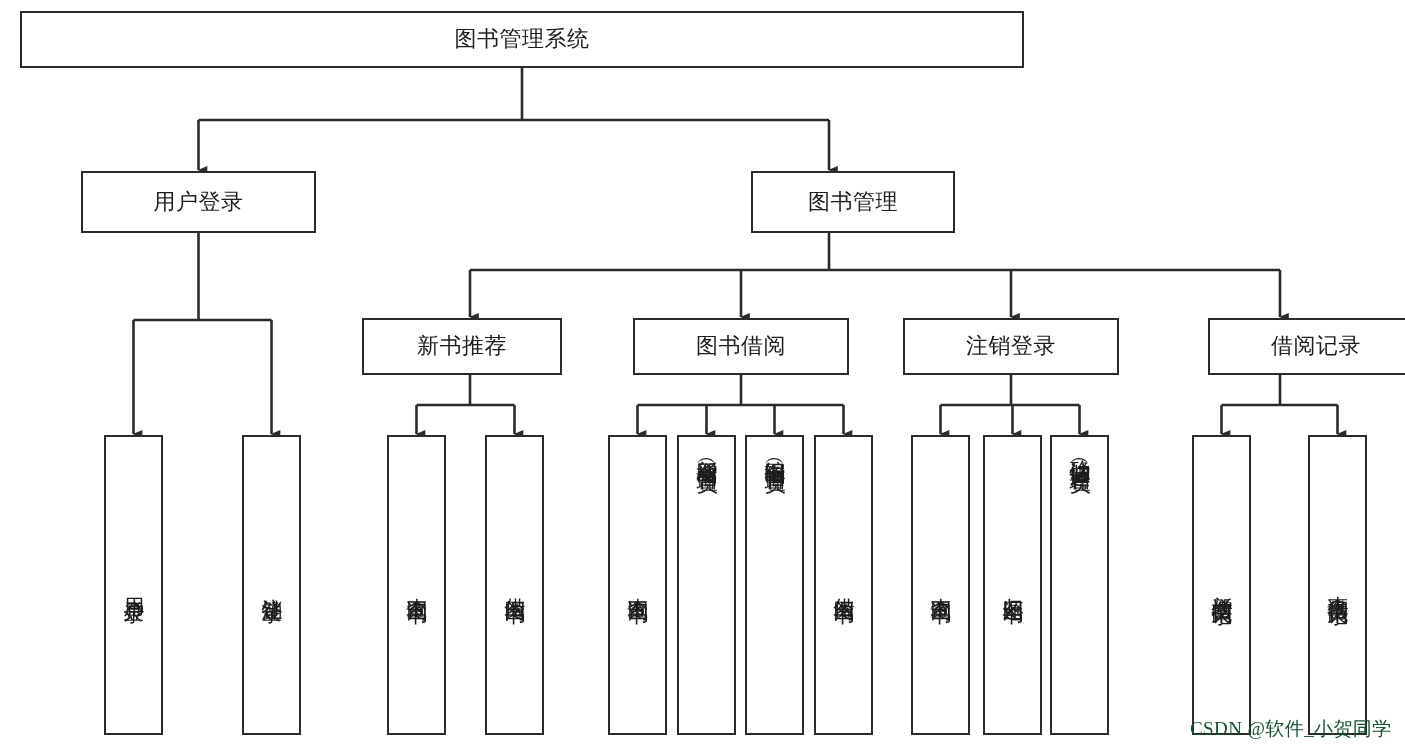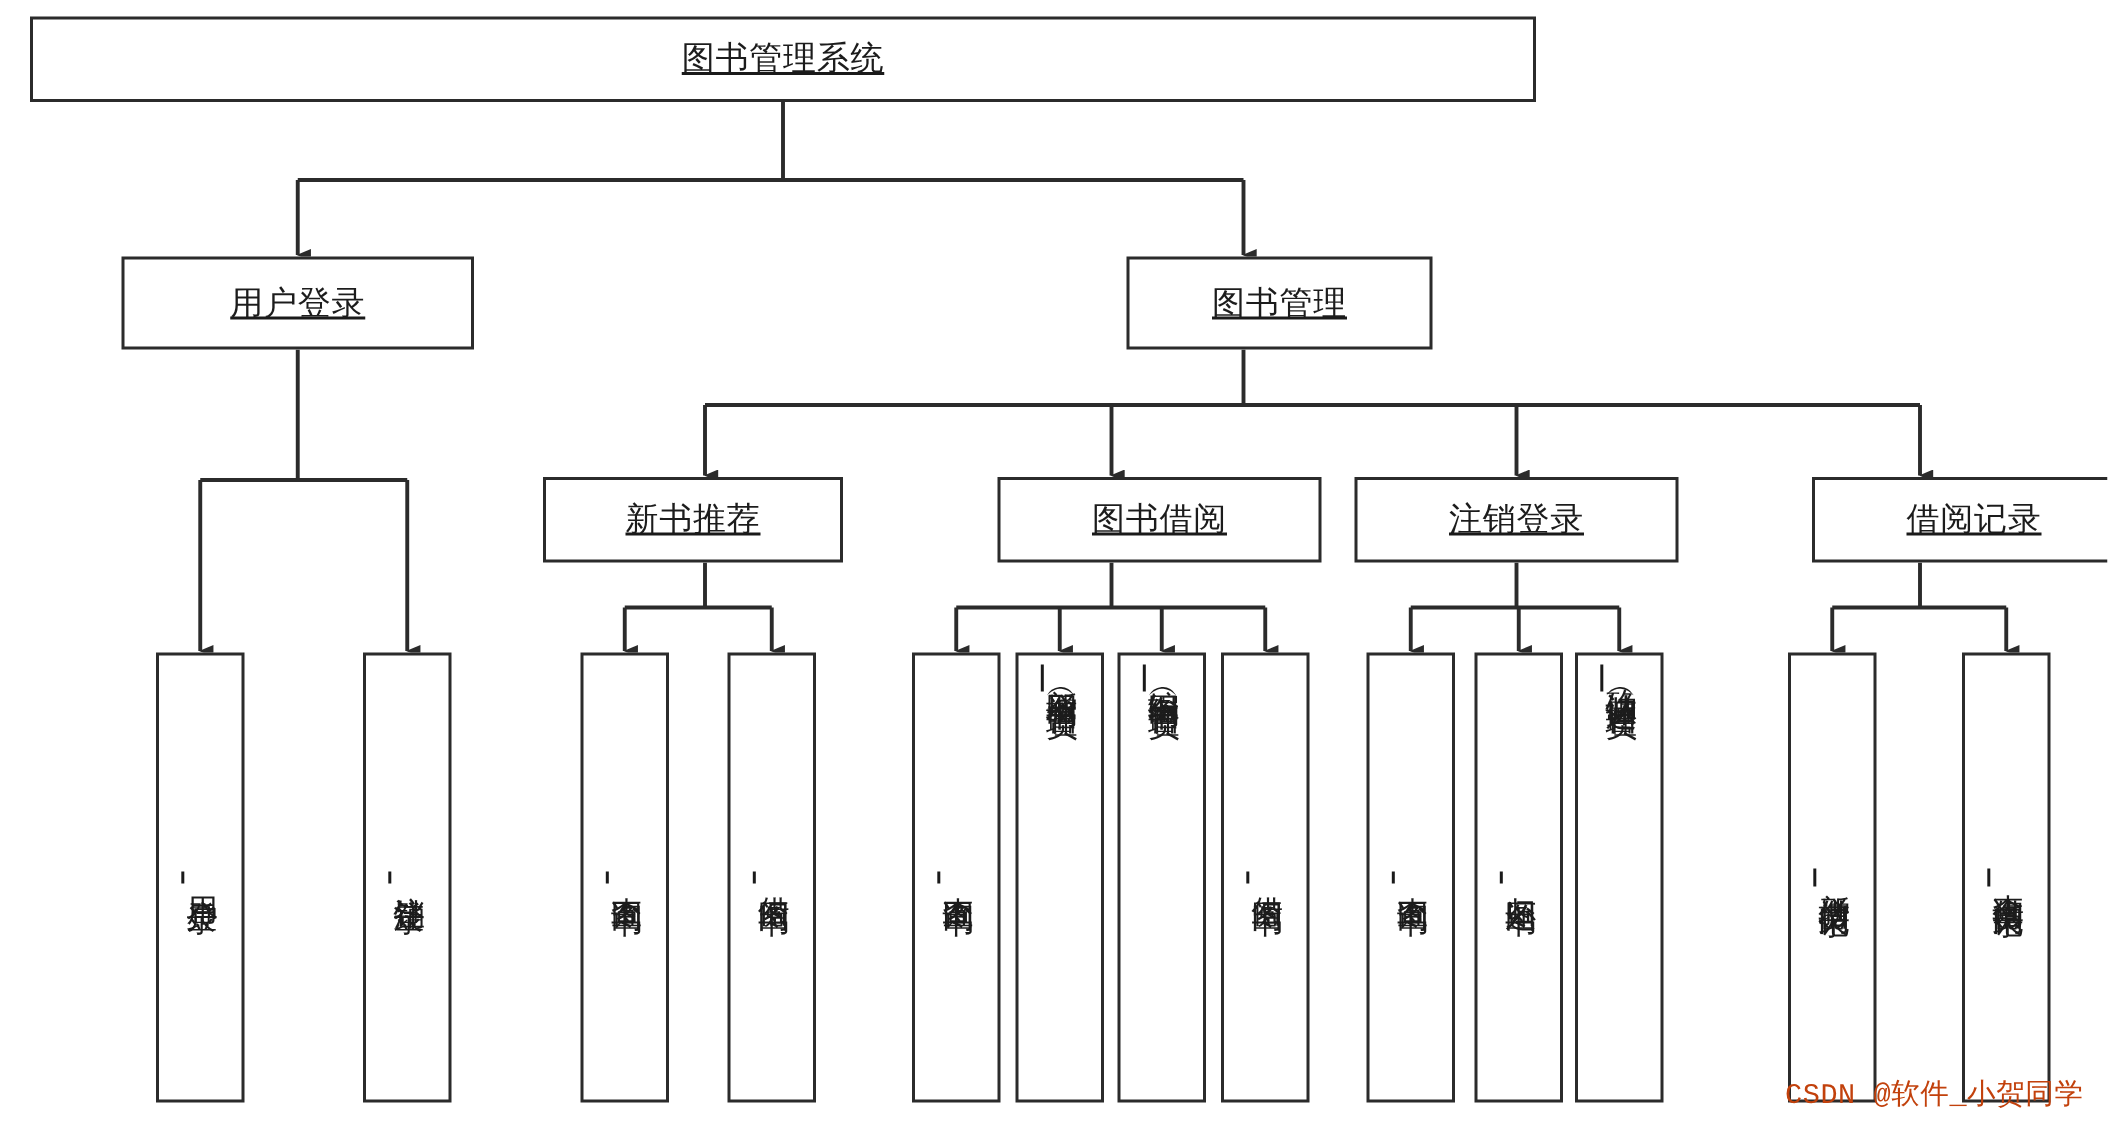--- a/index.html
+++ b/index.html
@@ -29,21 +29,20 @@
   }
   .node {
     position: absolute;
     box-sizing: border-box;
     background: #ffffff;
     border: 2.5px solid #2b2b2b;
     display: flex;
     align-items: center;
     justify-content: center;
     z-index: 3;
-    text-decoration: underline;
   }
   .node-label {
     font-size: 22px;
     line-height: 1.12;
     letter-spacing: 0.5px;
     color: #1c1c1c;
     white-space: nowrap;
     text-align: center;
   }
   
@@ -60,25 +59,25 @@
     writing-mode: vertical-rl;
     text-orientation: upright;
     -webkit-writing-mode: vertical-rl;
     font-size: 21px;
     line-height: 1.18;
     letter-spacing: 2px;
   }
   .watermark {
     position: absolute;
     font-size: 19px;
-    color: #c2410c;
+    color: #14532d;
     white-space: nowrap;
     z-index: 6;
     letter-spacing: 0.4px;
-    font-family: Liberation Mono, monospace;
+    font-family: Liberation Serif, serif;
   }
 </style>
 </head>
 <body>
 
 <div id="canvas">
 
   <svg id="edges" viewBox="0 0 1405 747" width="1405" height="747" xmlns="http://www.w3.org/2000/svg">
     <defs>
       <marker id="arrow" viewBox="0 0 10 12" refX="5" refY="11" markerWidth="8" markerHeight="10" orient="auto-start-reverse" markerUnits="userSpaceOnUse">
@@ -128,21 +127,21 @@
       </div>
       <div class="node" style="left: 81px; top: 171px; width: 235px; height: 62px;">
         <span class="node-label">用户登录</span>
       </div>
       <div class="node" style="left: 711px; top: 171px; width: 204px; height: 62px; margin-left: 40px;">
         <span class="node-label">图书管理</span>
       </div>
       <div class="node" style="left: 362px; top: 318px; width: 200px; height: 57px;">
         <span class="node-label">新书推荐</span>
       </div>
-      <div class="node" style="left: 633px; top: 318px; width: 216px; height: 57px; margin-left: 32px;">
+      <div class="node" style="left: 633px; top: 318px; width: 216px; height: 57px;">
         <span class="node-label">图书借阅</span>
       </div>
       <div class="node" style="left: 903px; top: 318px; width: 216px; height: 57px;">
         <span class="node-label">注销登录</span>
       </div>
       <div class="node" style="left: 1172px; top: 318px; width: 216px; height: 57px; margin-left: 36px;">
         <span class="node-label">借阅记录</span>
       </div>
       <div class="node vertical centered" style="left: 104px; top: 435px; width: 59px; height: 300px;">
         <span class="node-label">用户登录</span>

